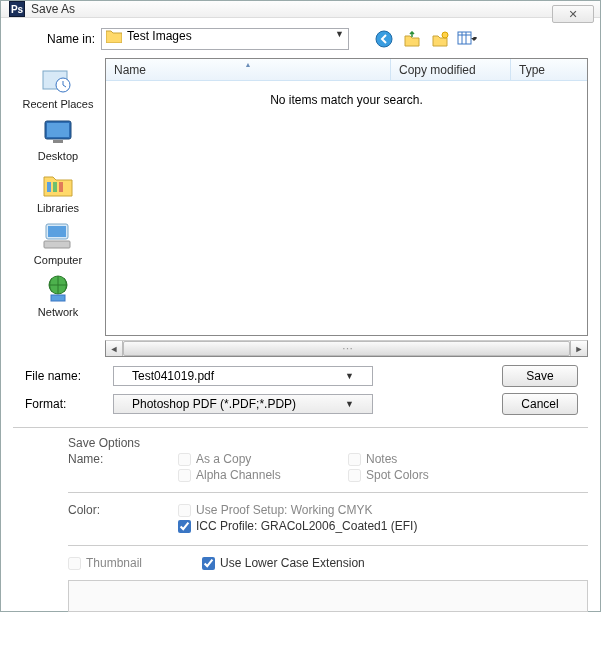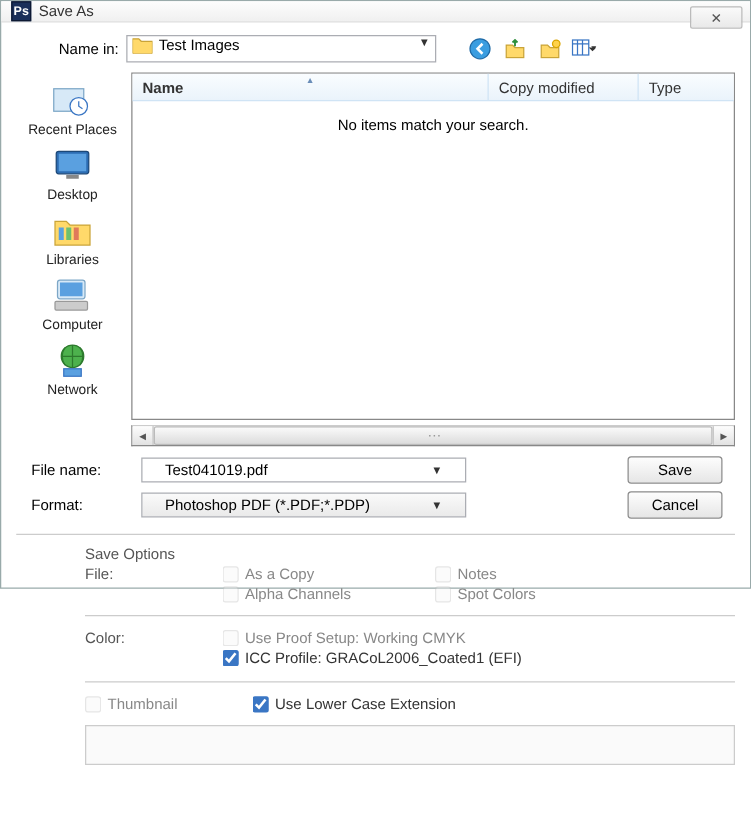--- a/index.html
+++ b/index.html
@@ -7,21 +7,21 @@
   margin: 0;
   font-family: "Segoe UI", Tahoma, sans-serif;
   font-size: 12px;
   background: #fff;
   width: 601px;
   height: 652px;
   overflow: hidden;
 }
 .window {
   width: 601px;
-  height: 471px;
+  height: 612px;
   border: 1px solid #9aa;
   background: #fff;
   display: flex;
   flex-direction: column;
 }
 .titlebar {
   height: 30px;
   background: linear-gradient(#fdfdfd,#f0f0f0);
   border-bottom: 1px solid #ddd;
   display: flex;
@@ -93,21 +93,21 @@
   margin-left: 2px;
 }
 .lv-header {
   height: 22px;
   display:flex;
   border-bottom: 1px solid #d0e4f5;
   background: linear-gradient(#fafdff,#eaf3fb);
   font-size:12px; color:#333;
 }
 .lv-col { padding:3px 8px; border-right:1px solid #d0e4f5; display:flex; align-items:center; }
-.lv-col.name { flex:1; position:relative;font-weight:bold; }
+.lv-col.name { flex:1; position:relative; }
 .lv-col.sortarrow::after { content:"▲"; font-size:7px; color:#6a8db8; position:absolute; left:50%; top:2px; transform:translateX(-50%); }
 .lv-col.date { width:120px; }
 .lv-col.type { width:76px; border-right:none; }
 .lv-body { flex:1; display:flex; align-items:flex-start; justify-content:center; padding-top:12px; color:#000000; }
 .hscroll {
   height:17px;
   border:1px solid #888; border-top:1px solid #ccc;
   background:#f3f3f3;
   display:flex; align-items:stretch;
   margin: 4px 0 8px 92px;
@@ -299,21 +299,21 @@
         <span class="carrow">▼</span>
       </div>
       <div class="btncol">
           <div class="winbtn">Cancel</div>
         </div>
     </div>
 
     <div class="options">
       <div class="opthdr">Save Options</div>
       <div class="optrow">
-        <div class="olbl">File:</div>
+        <div class="olbl">Name:</div>
         <div class="chkgrid">
           <label class="chk">
               <input type="checkbox" disabled="" style="">
               <span>As a Copy</span>
             </label>
           <label class="chk">
               <input type="checkbox" disabled="" style="">
               <span>Notes</span>
             </label>
           <label class="chk">

